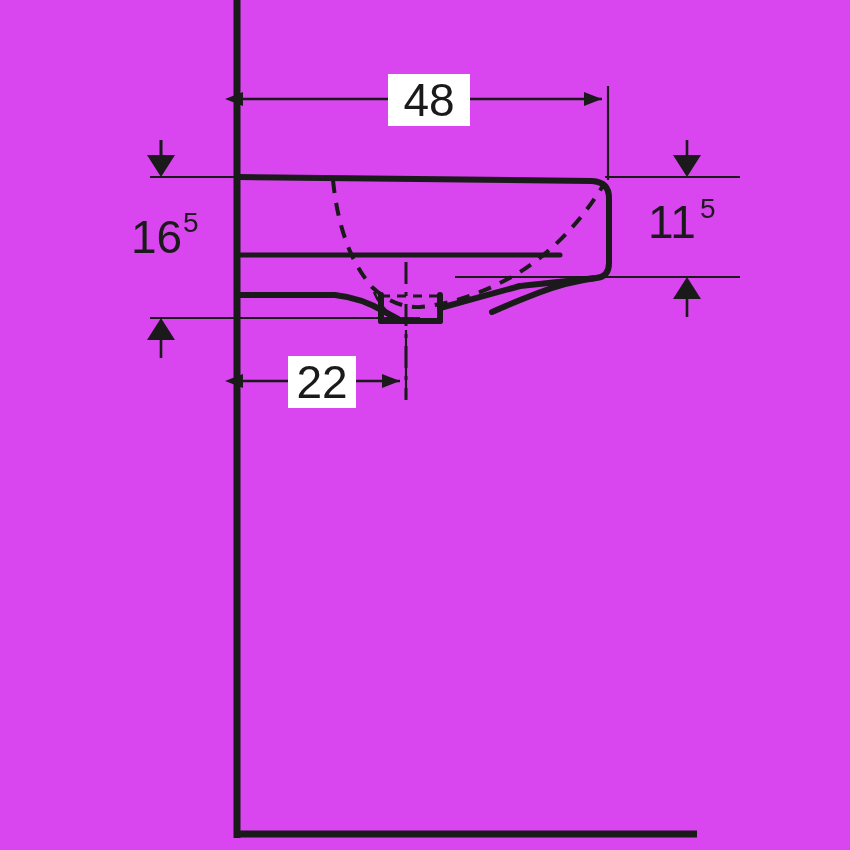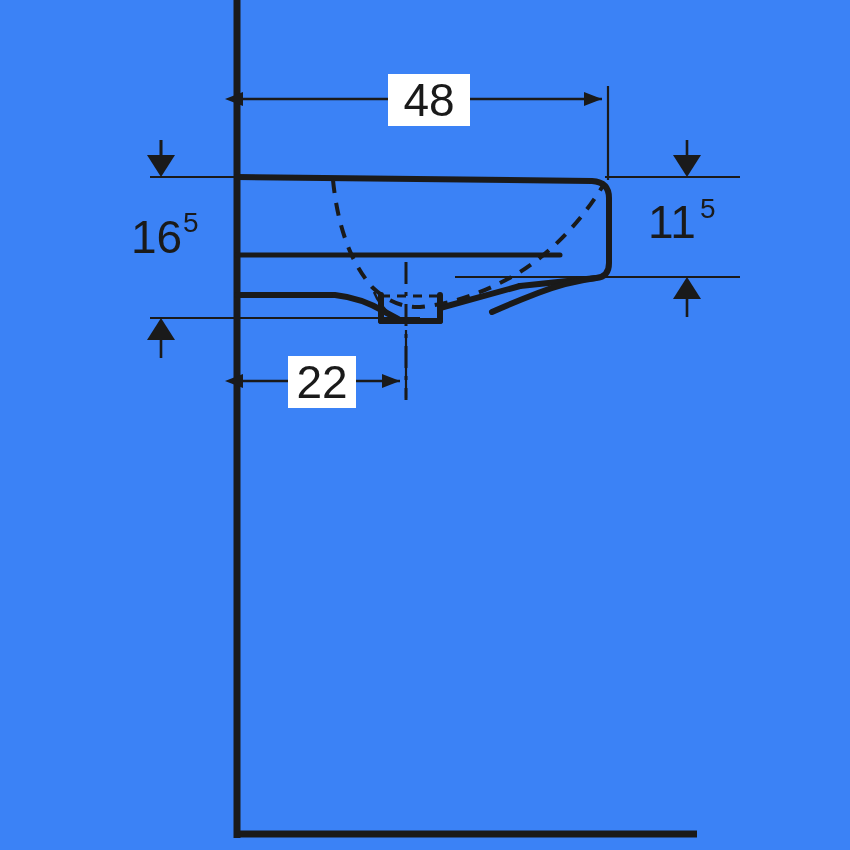--- a/index.html
+++ b/index.html
@@ -10,21 +10,21 @@
   body {
     width: 850px;
     height: 850px;
     font-family: "Liberation Sans", sans-serif;
     overflow: hidden;
   }
   #drawing-root {
     position: relative;
     width: 850px;
     height: 850px;
-    background: #3b82f6;
+    background: #d946ef;
   }
   svg.tech-drawing {
     display: block;
     width: 850px;
     height: 850px;
   }
   .dim-text {
     font-family: "Liberation Sans", sans-serif;
     font-size: 46px;
     fill: #1a1a1a;

